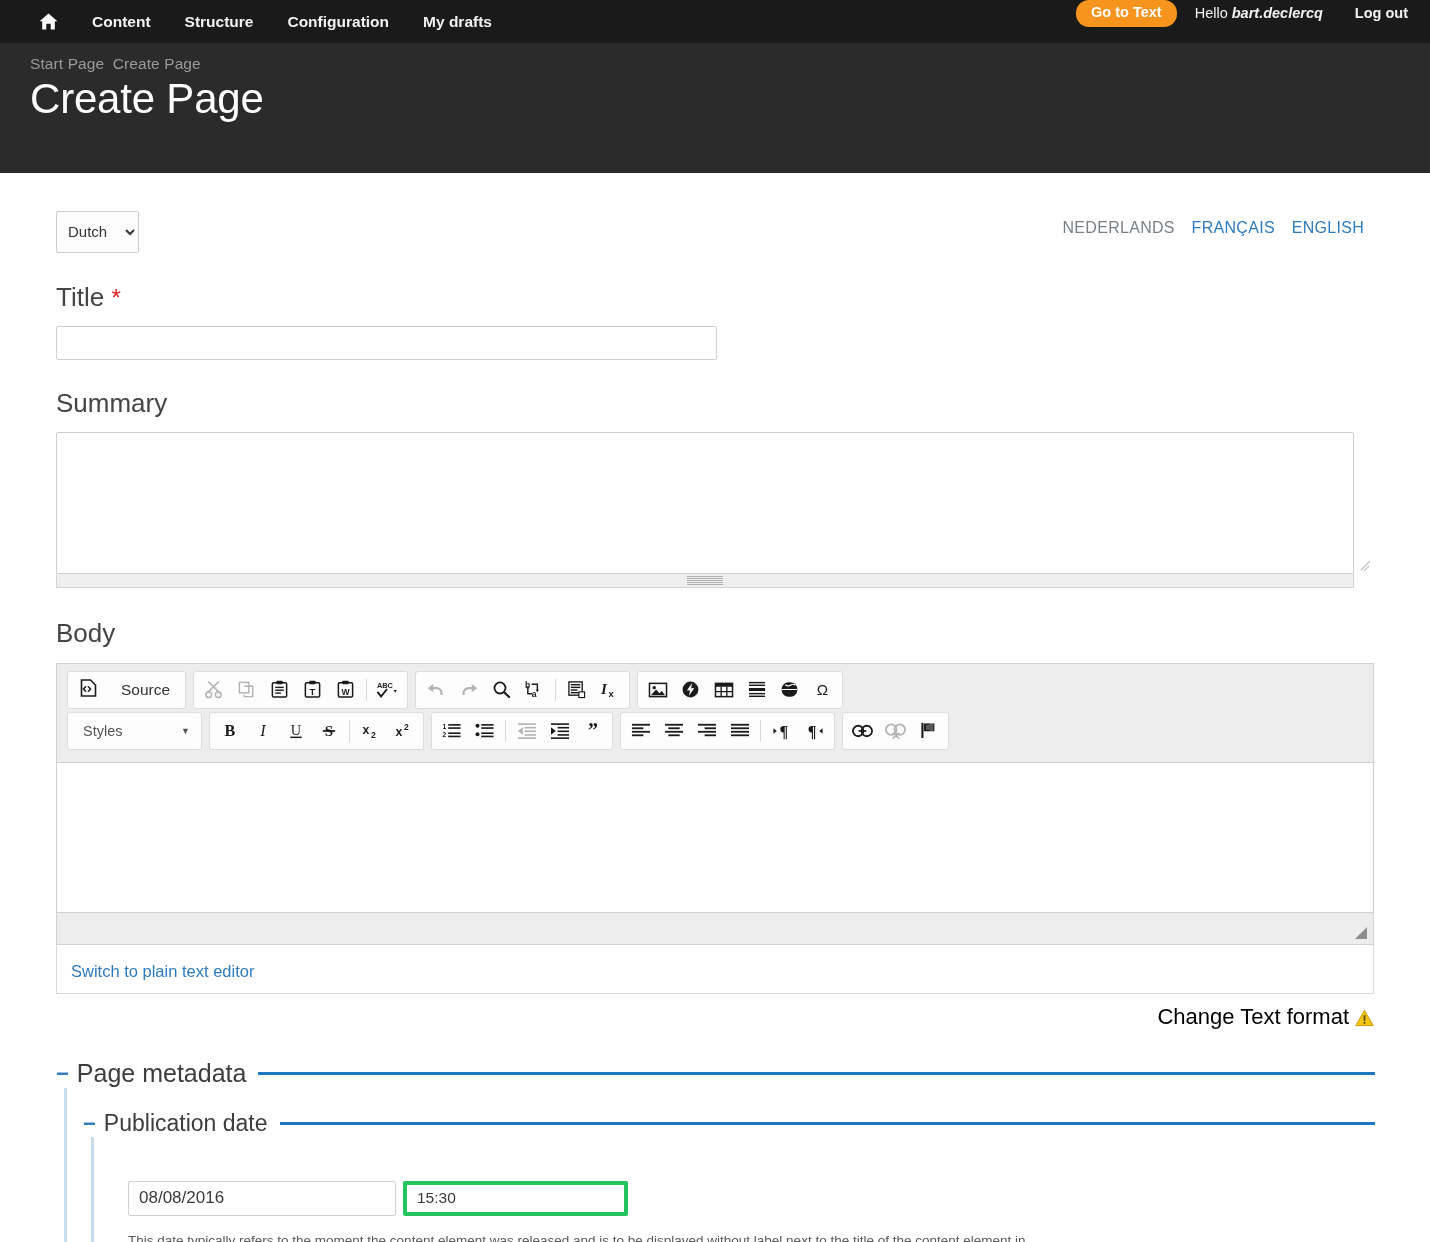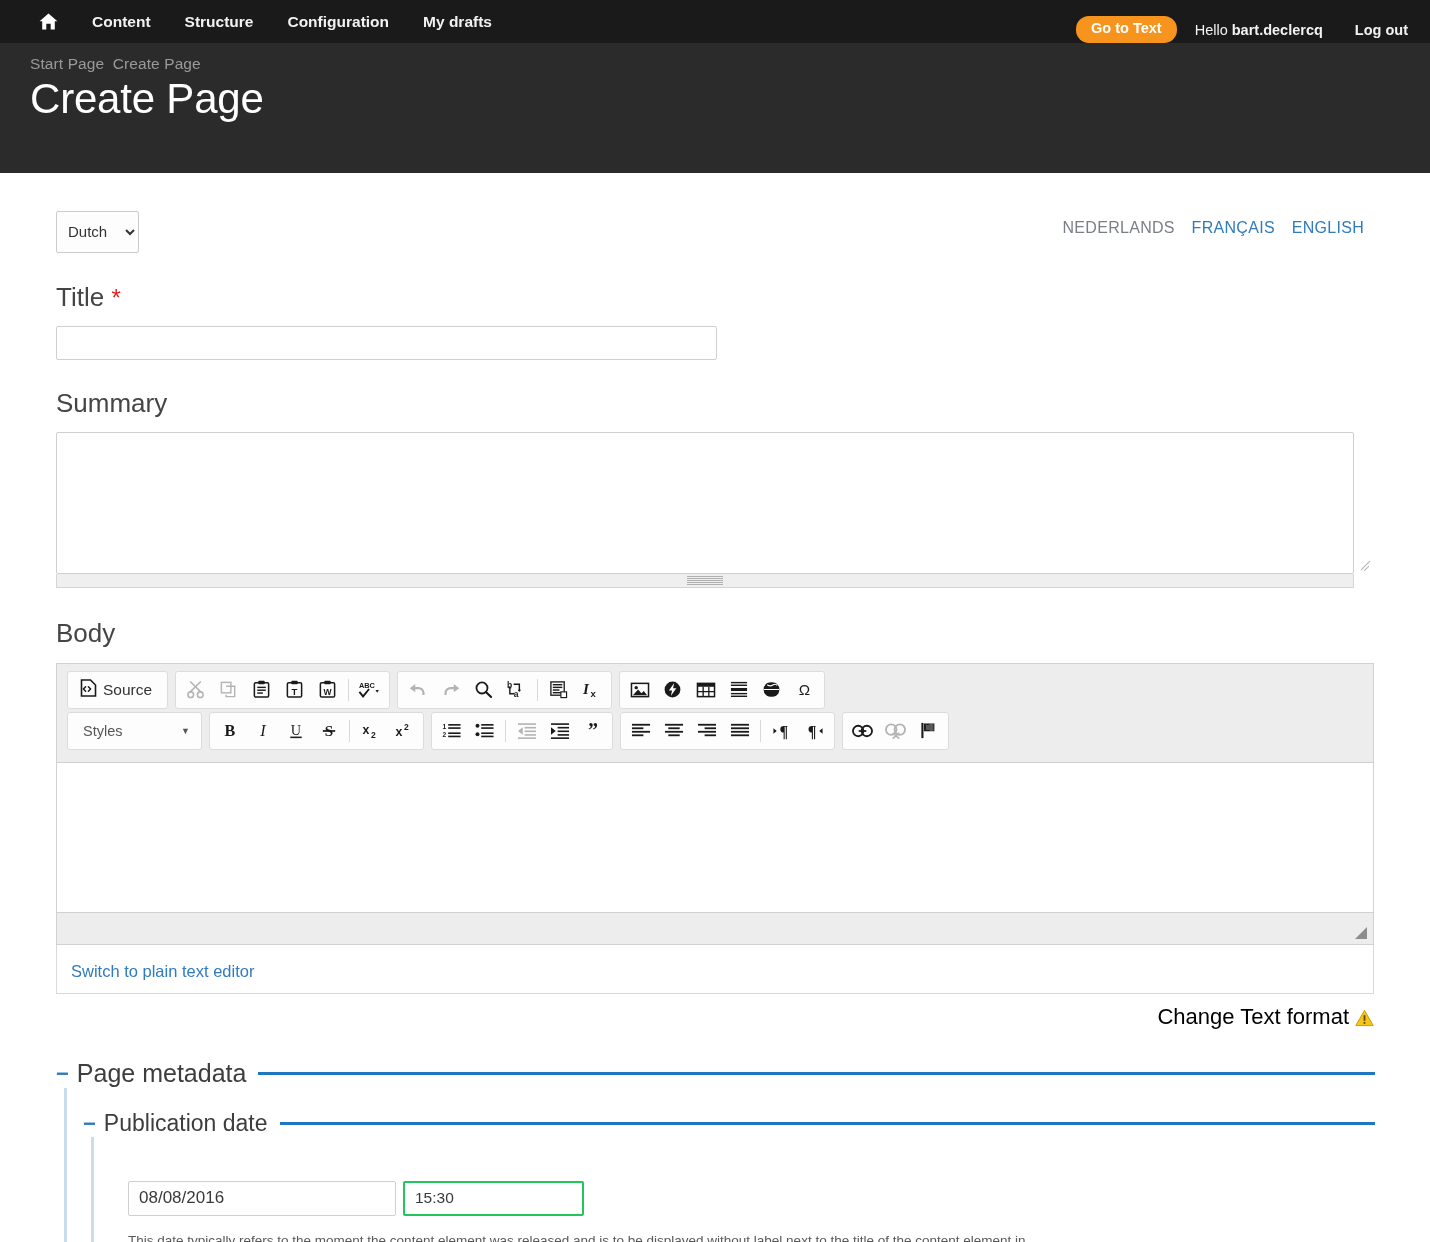--- a/index.html
+++ b/index.html
@@ -11,21 +11,21 @@
     font-family:"Liberation Sans", sans-serif;
     color:#333;
     overflow:hidden;
   }
 
   
   .admin-bar {
     height:43px;
     background:#1a1a1a;
     display:flex;
-    align-items:flex-end;
+    align-items:flex-start;
     padding:0 16px 0 22px;
     position:relative;
   }
   .admin-nav { display:flex; align-items:center; gap:0; }
   .admin-nav a {
     color:#f2f2f2;
     text-decoration:none;
     font-size:15.5px;
     font-weight:bold;
     padding:0 17px;
@@ -51,21 +51,21 @@
     text-decoration:none;
     line-height:1.1;
     white-space:nowrap;
   }
   .hello {
     color:#f2f2f2;
     font-size:14.5px;
     padding:0 14px 0 18px;
     white-space:nowrap;
   }
-  .hello b { font-weight:bold; }
+  .hello b { font-weight:bold;font-style:italic; }
   .logout {
     color:#f2f2f2;
     font-size:14.5px;
     font-weight:bold;
     text-decoration:none;
     padding:0 6px 0 18px;
     white-space:nowrap;
   }
 
   
@@ -221,21 +221,21 @@
     color:#1a1a1a;
     font-size:17px;
     line-height:1;
     user-select:none;
   }
   .cke-btn.dis { opacity:.32; cursor:default; }
   .cke-sep {
     width:1px; height:22px; background:#d8d8d8; margin:0 4px;
   }
   .cke-source {
-    display:flex; align-items:center; gap:6px;
+    display:flex; align-items:center; gap:24px;
     padding:0 12px 0 9px; height:32px;
     font-size:15.5px; color:#333; cursor:pointer;
   }
   .cke-styles {
     width:127px; height:32px;
     display:flex; align-items:center; justify-content:space-between;
     padding:0 8px 0 12px;
     font-size:14.5px; color:#555; cursor:pointer;
   }
   .cke-styles .caret { font-size:9px; color:#555; }
@@ -305,22 +305,22 @@
   .fs2 .fs-title { font-size:23px; }
 
   .date-row { display:flex; gap:7px; margin-top:30px; padding-left:18px; }
   input.date-in {
     width:268px; height:35px;
     border:1px solid #cfcfcf; border-radius:2px;
     padding:4px 10px; font-size:17px; color:#3a3a3a;
     font-family:"Liberation Sans", sans-serif; background:#fff;
   }
   input.time-in {
-    width:181px; height:35px;
-    border:2px solid #22c55e; border-radius:2px;
+    width:225px; height:35px;
+    border:4px solid #22c55e; border-radius:2px;
     padding:4px 10px; font-size:15.5px; color:#3a3a3a;
     font-family:"Liberation Sans", sans-serif; background:#fff;
   }
   .help-text {
     margin-top:16px; padding-left:18px;
     font-size:13.5px; color:#595959; line-height:1.4;
     white-space:nowrap; overflow:hidden;
   }
 </style>
 </head>

